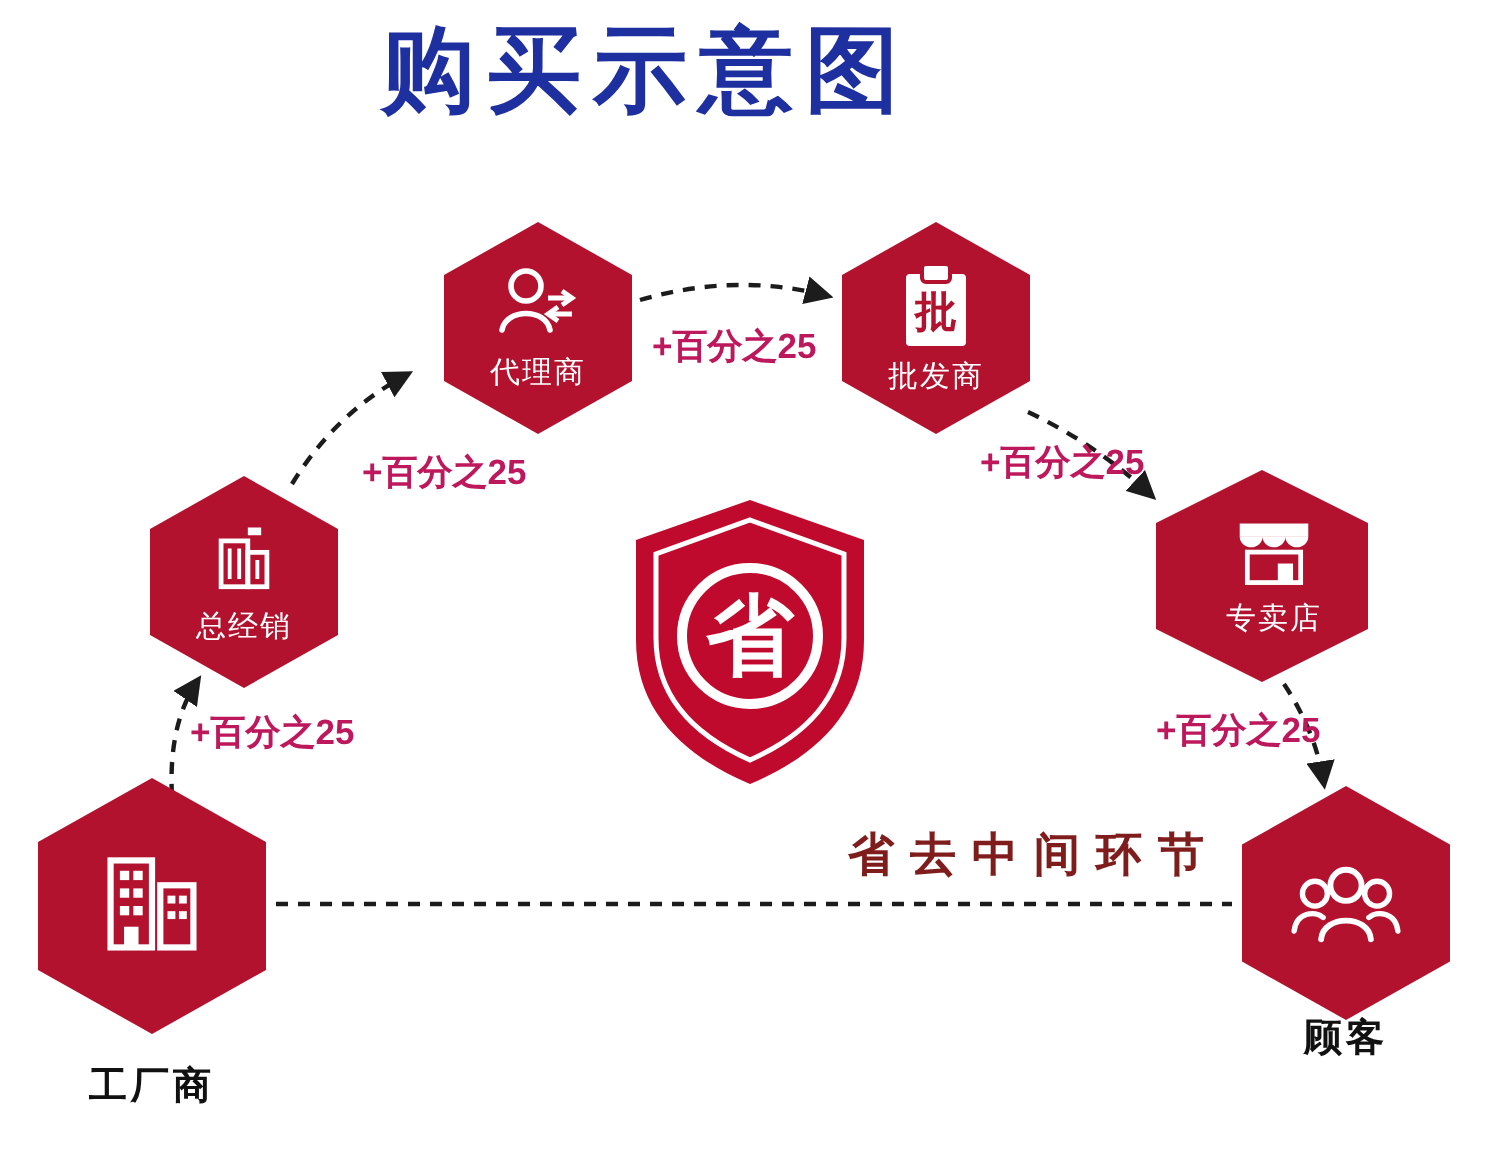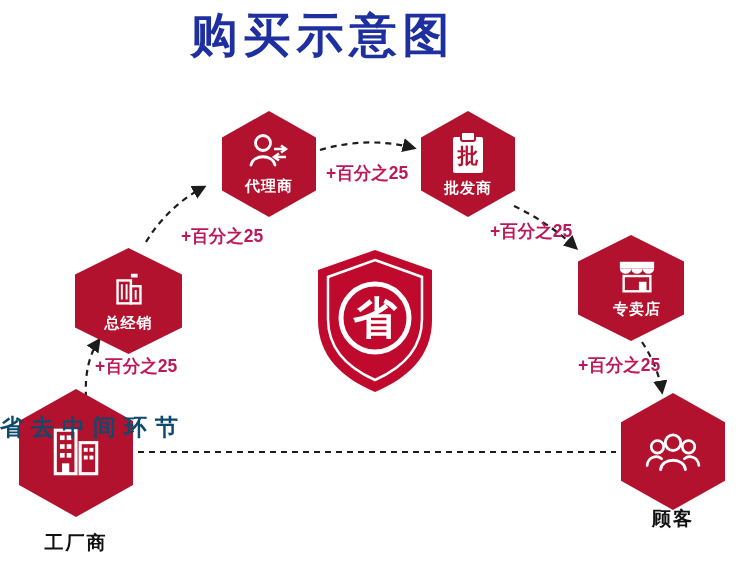--- a/index.html
+++ b/index.html
@@ -14,44 +14,44 @@
   }
   .arrows{position:absolute;left:0;top:0;pointer-events:none;}
   .dash{fill:none;stroke:#1c1c1c;stroke-width:2.2;stroke-dasharray:6 5;}
   .hex{
     position:absolute;
     clip-path:polygon(50% 0,100% 25%,100% 75%,50% 100%,0 75%,0 25%);
     background:#b2122e;
     display:flex;flex-direction:column;align-items:center;justify-content:center;
     gap:3px;
   }
-  .hex-label{color:#ffffff;font-size:15px;font-weight:bold;letter-spacing:1px;}
+  .hex-label{color:#ffffff;font-size:15px;font-weight:normal;letter-spacing:1px;}
   .hex-agent{left:222px;top:111px;width:94px;height:106px;}
   .hex-wholesaler{left:421px;top:111px;width:94px;height:106px;}
-  .hex-distributor{left:75px;top:248px;width:107px;height:106px;}
+  .hex-distributor{left:75px;top:238px;width:94px;height:106px;}
   .hex-store{left:578px;top:235px;width:94px;height:106px;padding-left:12px;}
   .hex-factory{left:19px;top:389px;width:114px;height:128px;}
   .hex-customer{left:621px;top:393px;width:104px;height:117px;}
   .pct{
     position:absolute;color:#be185d;font-size:17.5px;font-weight:bold;white-space:nowrap;
   }
   .pct-1{left:95px;top:354px;}
   .pct-2{left:181px;top:224px;}
   .pct-3{left:326px;top:161px;}
   .pct-4{left:490px;top:219px;}
   .pct-5{left:578px;top:353px;}
   .node-caption{
     position:absolute;color:#111111;font-size:19px;font-weight:bold;text-align:center;letter-spacing:2px;
   }
   .cap-factory{left:19px;top:530px;width:114px;}
   .cap-customer{left:621px;top:506px;width:104px;}
   .shield{position:absolute;left:310px;top:246px;}
   .center-caption{
-    position:absolute;left:0;top:412px;width:610px;text-align:left;
-    color:#0c4a6e;font-size:23px;font-weight:bold;letter-spacing:8px;
+    position:absolute;left:0;top:412px;width:610px;text-align:right;
+    color:#7f1d1d;font-size:23px;font-weight:bold;letter-spacing:8px;
   }
 </style>
 </head>
 <body>
 
 <div class="canvas">
 
   <h1 class="title">购买示意图</h1>
 
   <svg class="arrows" width="750" height="582" viewBox="0 0 750 582">

